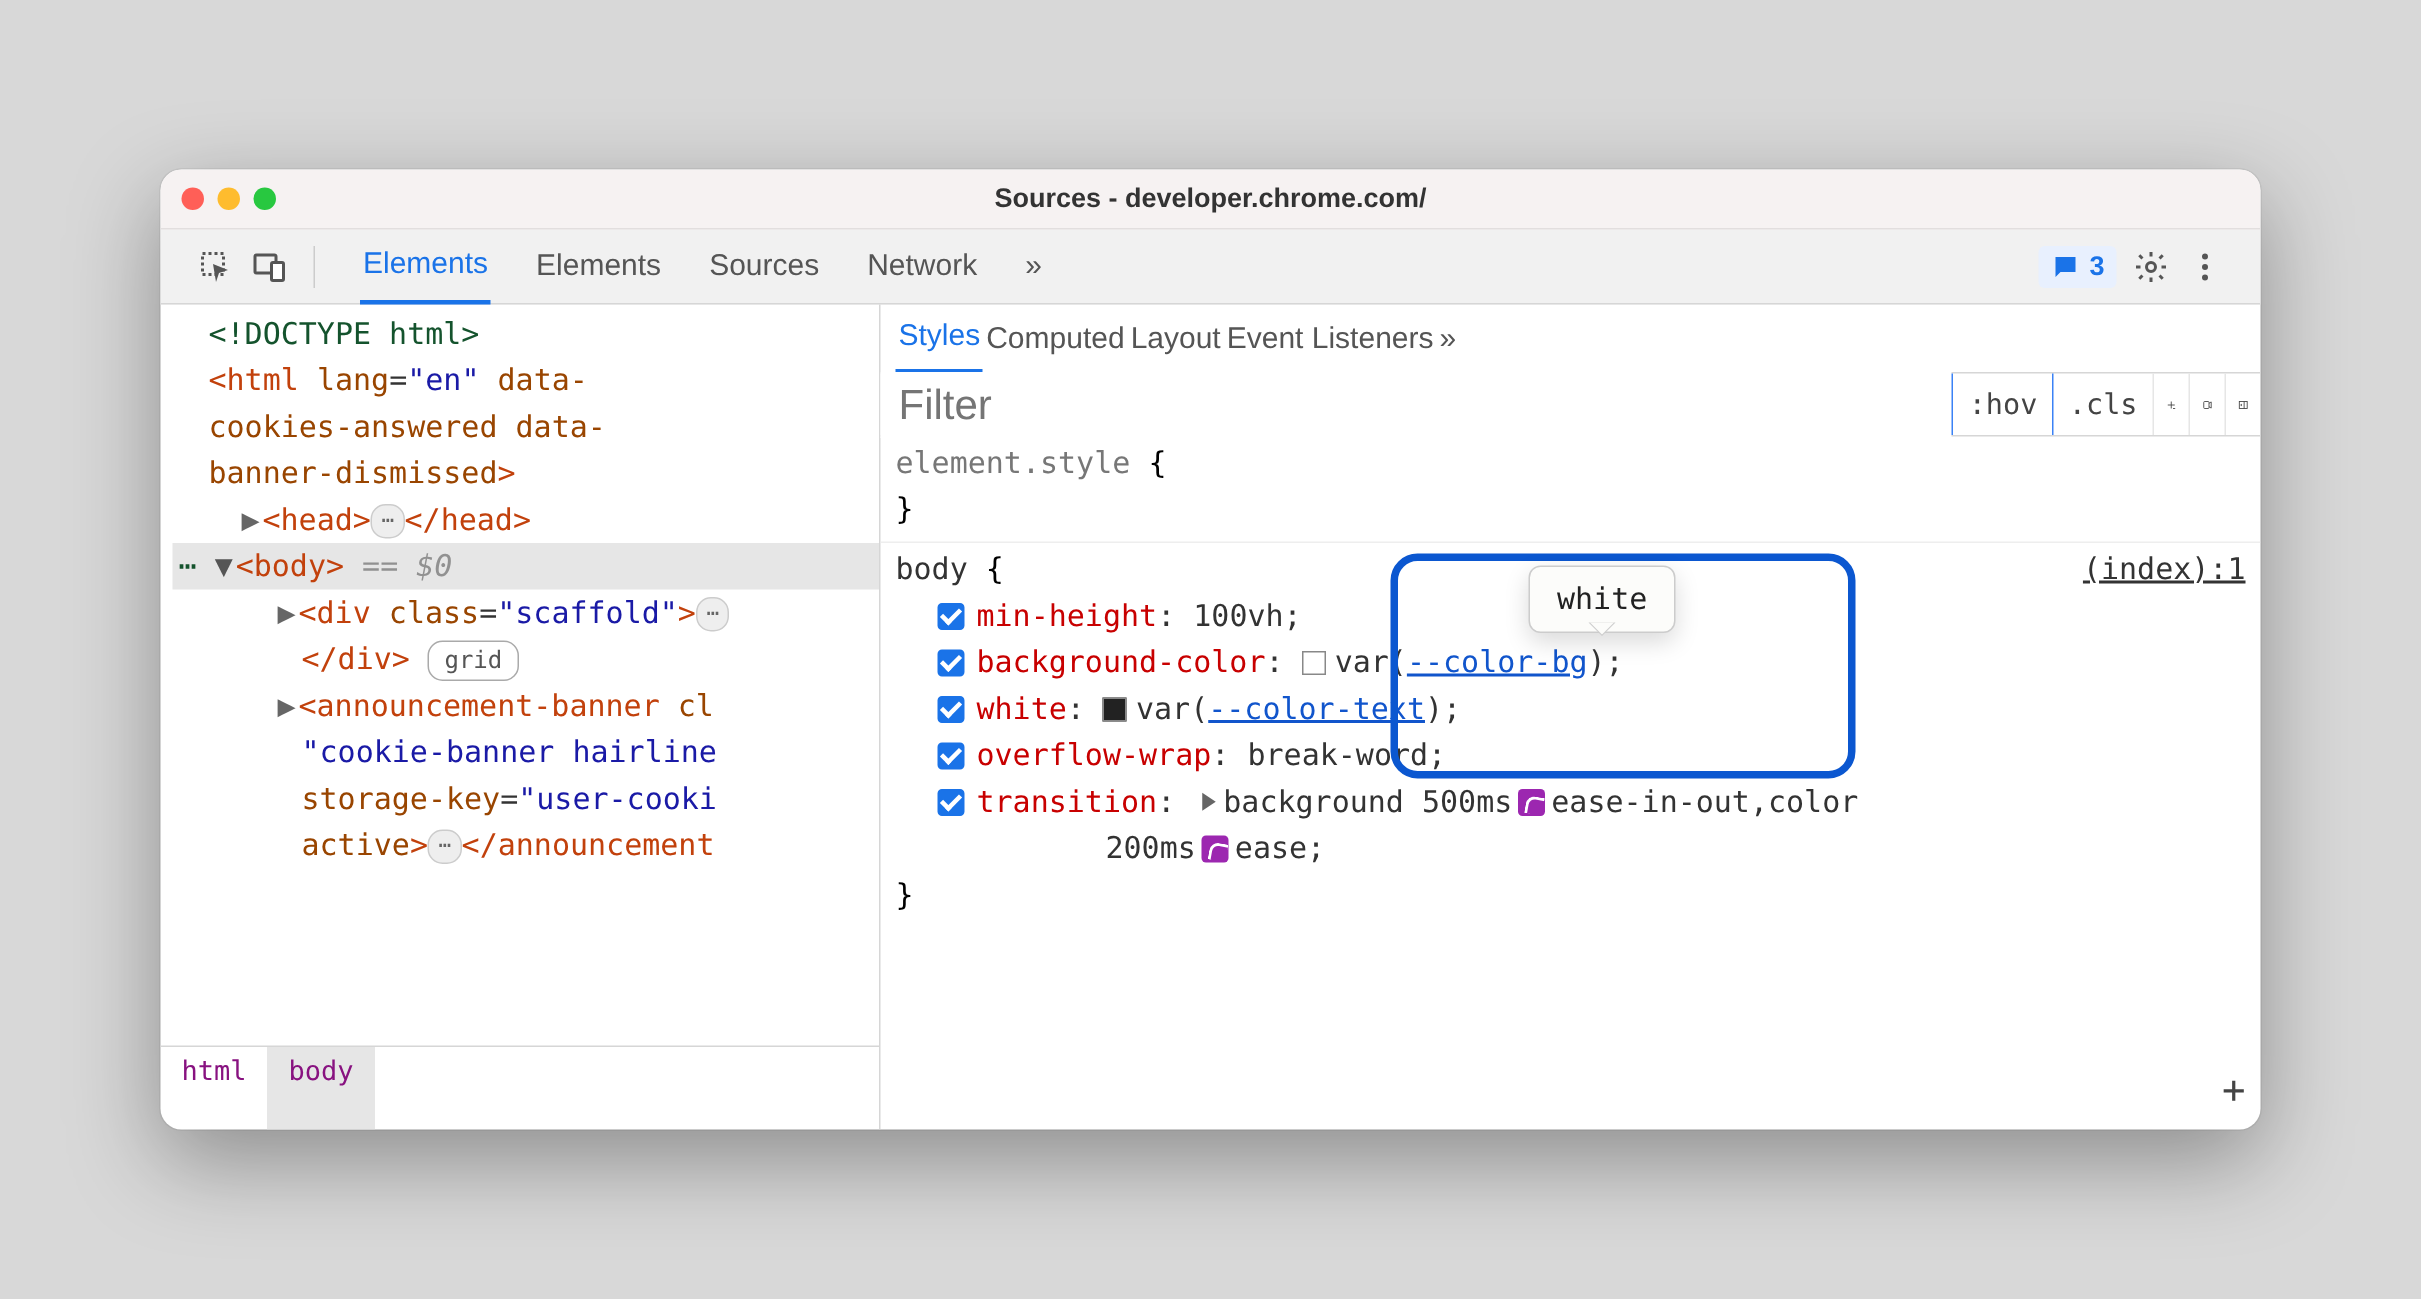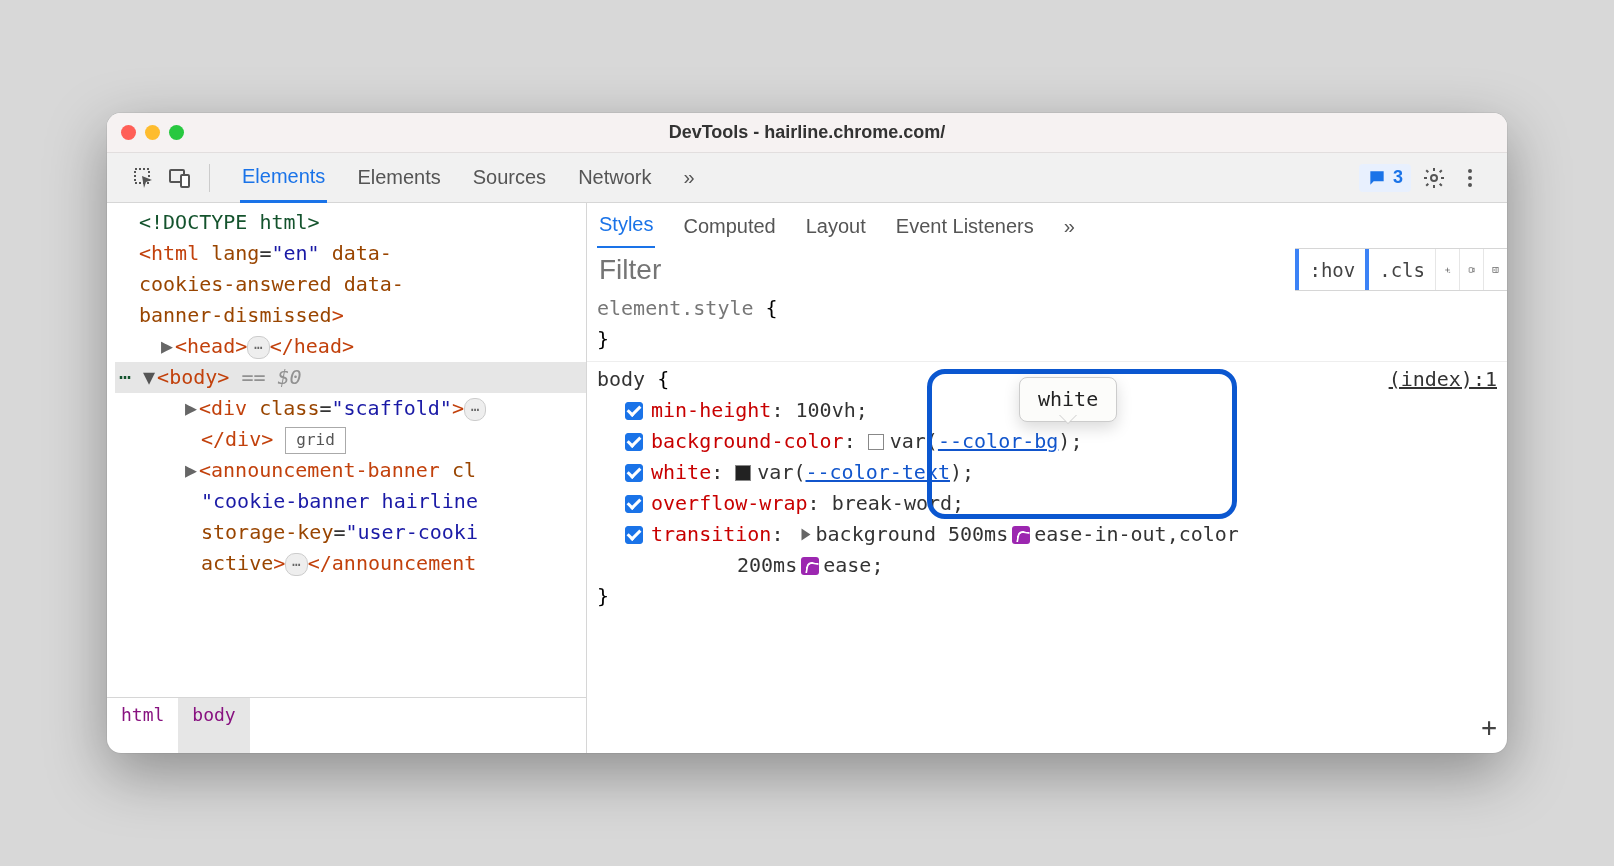--- a/index.html
+++ b/index.html
@@ -78,41 +78,40 @@
 .dom-line.l3 { padding-left: 70px; }
 .dom-line.l3b { padding-left: 86px; }
 .dom-line.sel { background: #e6e6e6; padding-left: 4px; }
 .arrow { display:inline-block; width: 14px; color:#666; }
 .tag-p { color: #c2410c; }
 .attr-n { color: #994500; }
 .attr-v { color: #1a1aa6; }
 .doctype-c { color: #14532d; }
 .dollar { color: #919191; font-style: italic; }
 .ellips { display:inline-block; background:#eee; border:1px solid #ccc; border-radius:10px; padding:0 6px; font-size:14px; color:#666; vertical-align:middle; }
-.grid-badge { display:inline-block; background:#fff; border:1px solid #aaa; border-radius:0; padding:0 10px; font-size:16px; color:#555; vertical-align:middle; }
+.grid-badge { display:inline-block; background:#fff; border:1px solid #aaa; border-radius:10px; padding:0 10px; font-size:16px; color:#555; vertical-align:middle; }
 
 .crumbs {
   height: 56px;
   border-top: 1px solid #d6d6d6;
   display: flex;
   align-items: stretch;
   font-size: 18px;
   font-family: ui-monospace, Menlo, Consolas, monospace;
 }
 .crumb { padding: 6px 14px; color: #881280; cursor:pointer; }
 .crumb.active { background: #e6e6e6; }
 
 .panel-right { flex: 1; display: flex; flex-direction: column; min-height: 0; }
 .subtabs {
   height: 46px;
   border-bottom: 1px solid #d6d6d6;
   display: flex;
   align-items: center;
   padding: 0 10px;
-  gap: 26px;
 }
 .subtab { font-size: 20px; color: #555; cursor:pointer; padding: 11px 2px 10px; }
 .subtab.active { color: #1a73e8; border-bottom: 3px solid #1a73e8; font-weight: 500; }
 
 .filterbar {
   height: 42px;
   display: flex;
   align-items: center;
   border-bottom: 1px solid #d6d6d6;
 }
@@ -125,21 +124,21 @@
   color: #333;
   background: #fff;
   font-family: inherit;
 }
 .fbtn {
   font-family: ui-monospace, Menlo, Consolas, monospace;
   font-size: 19px;
   color: #444;
   padding: 0 10px;
   cursor:pointer;
-  border-left: 4px solid #3b82f6;
+  border-left: 1px solid #3b82f6;
   height: 100%;
   display:flex; align-items:center;
 }
 .ficon { width: 24px; height: 24px; display:flex; align-items:center; justify-content:center; color:#444; padding: 0 8px; border-left:1px solid #e6e6e6; height:100%; cursor:pointer;}
 
 .styles-pane {
   flex: 1;
   font-family: ui-monospace, Menlo, Consolas, monospace;
   font-size: 20px;
   line-height: 1.55;
@@ -221,21 +220,21 @@
 <body>
 
 <div class="window">
 
   <div class="titlebar">
     <div class="traffic">
       <div class="dot red"></div>
       <div class="dot yellow"></div>
       <div class="dot green"></div>
     </div>
-    <div class="title">DevTools - hairline.chrome.com/</div>
+    <div class="title">Sources - developer.chrome.com/</div>
   </div>
 
   <div class="toolbar">
     <div class="tb-icon">
       <svg viewBox="0 0 24 24" width="24" height="24">
           <rect x="3" y="3" width="14" height="14" fill="none" stroke="currentColor" stroke-width="2" stroke-dasharray="2 2"></rect>
           <path d="M10 10 L20 14 L14 16 L12 22 Z" fill="currentColor"></path>
         </svg>
     </div>
     <div class="tb-icon">

